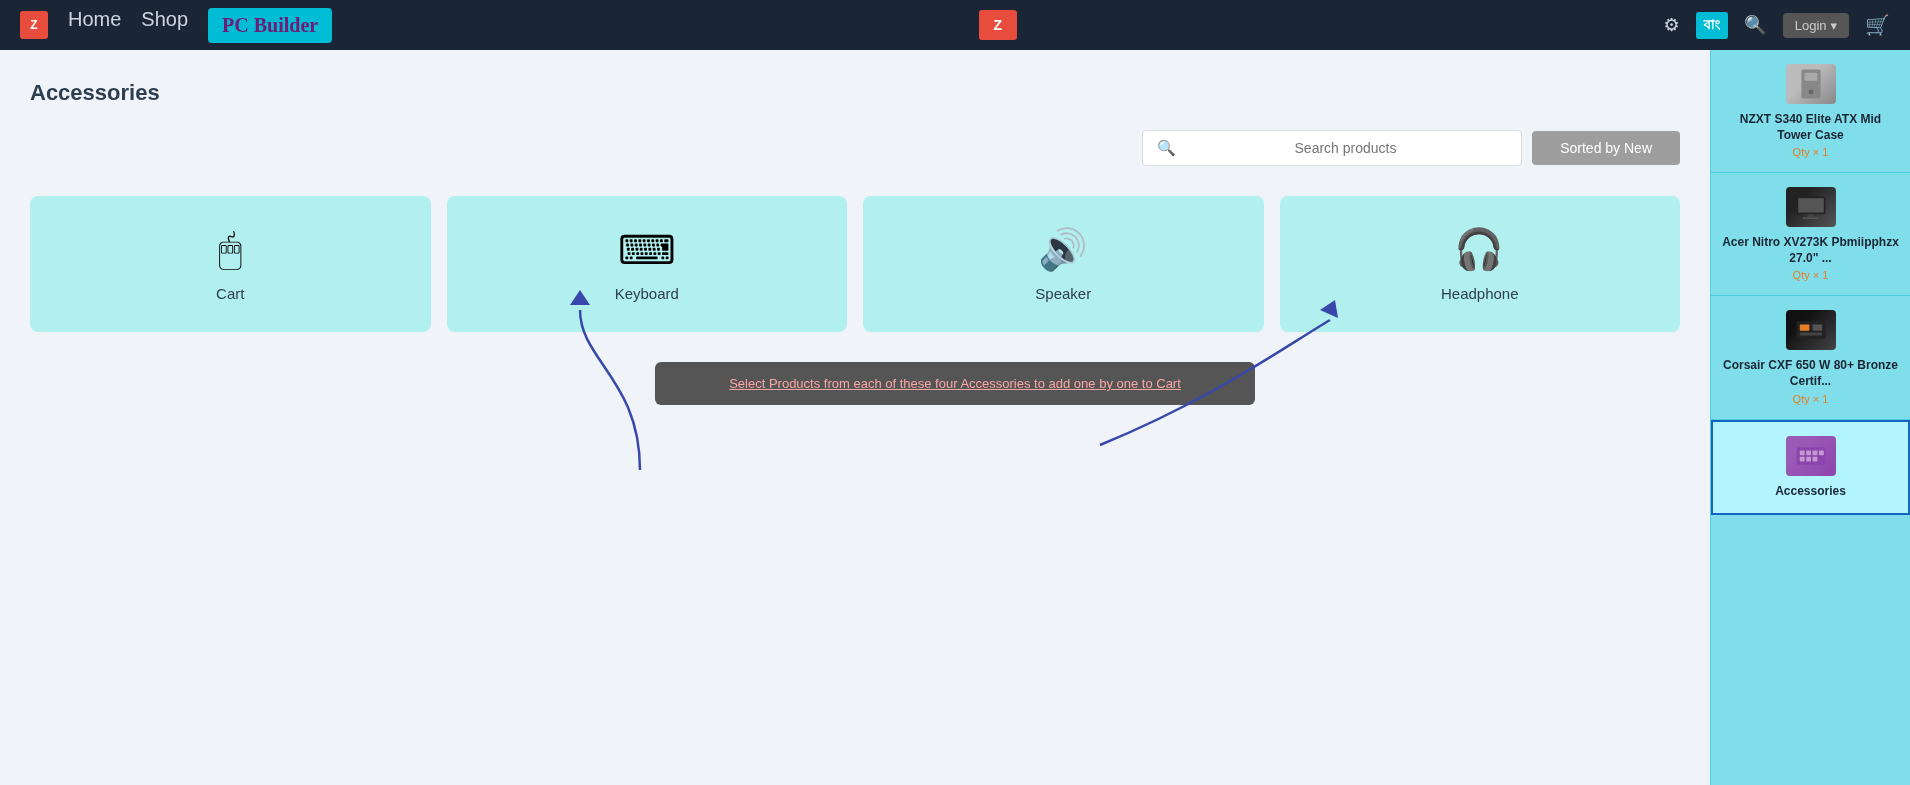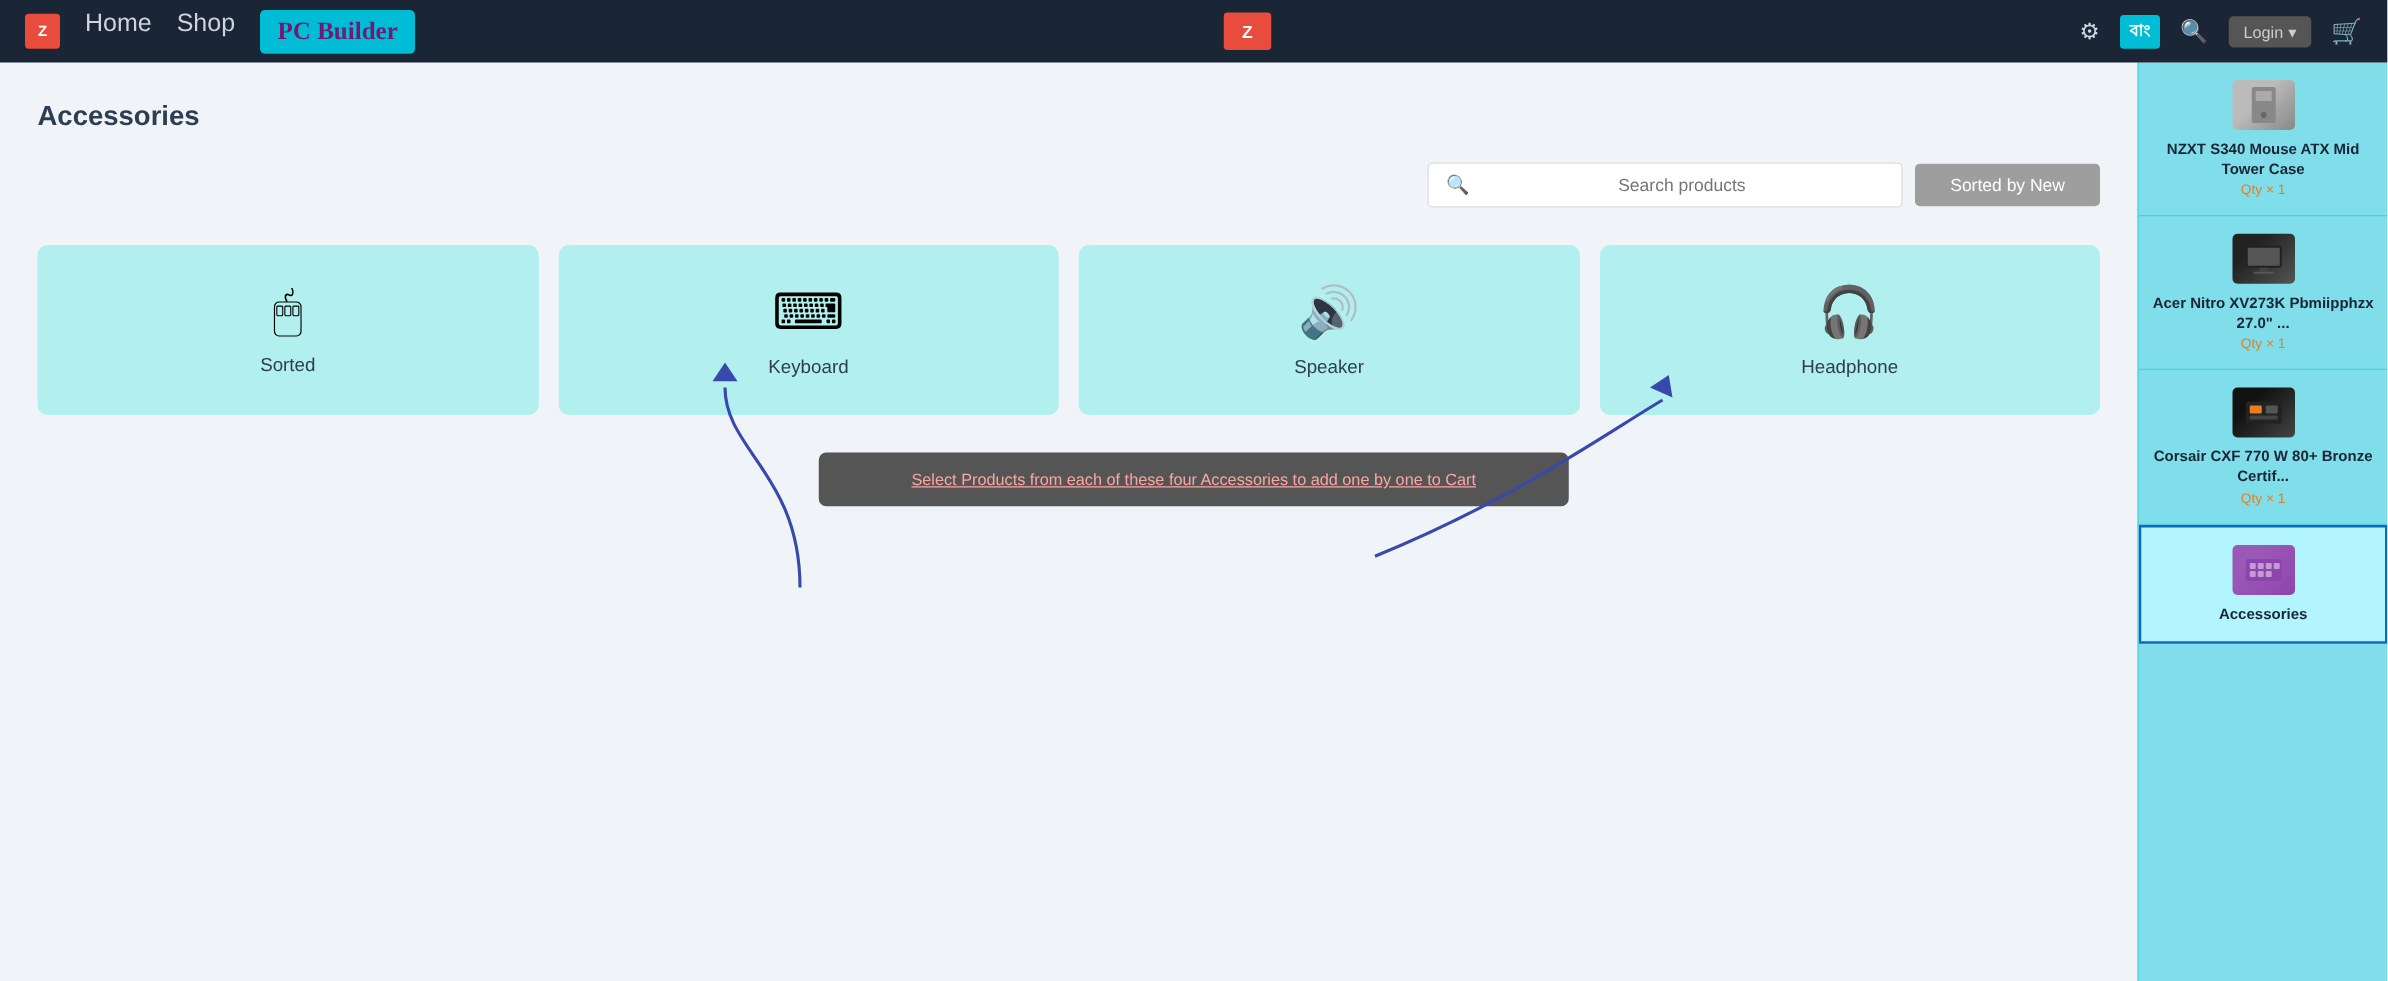--- a/index.html
+++ b/index.html
@@ -216,21 +216,21 @@
         <span class="search-box-icon">🔍</span>
         <input class="search-input" type="text" placeholder="Search products" style="">
       </div>
       <button class="sort-btn">Sorted by New</button>
     </div>
 
 
     <div class="category-grid">
       <div class="category-card">
         <span class="category-icon">🖱</span>
-        <span class="category-name">Sorted</span>
+        <span class="category-name">Cart</span>
       </div>
       <div class="category-card">
         <span class="category-icon">⌨</span>
         <span class="category-name">Keyboard</span>
       </div>
       <div class="category-card">
         <span class="category-icon">🔊</span>
         <span class="category-name">Speaker</span>
       </div>
       <div class="category-card">
@@ -256,21 +256,21 @@
   <div class="sidebar">
 
     <div class="sidebar-item">
       <div class="sidebar-item-img img-tower">
         <svg viewBox="0 0 32 40" fill="none" xmlns="http://www.w3.org/2000/svg">
           <rect x="4" y="2" width="24" height="36" rx="2" fill="#888"></rect>
           <rect x="8" y="6" width="16" height="10" rx="1" fill="#aaa"></rect>
           <circle cx="16" cy="30" r="3" fill="#666"></circle>
         </svg>
       </div>
-      <div class="sidebar-item-title">NZXT S340 Mouse ATX Mid Tower Case</div>
+      <div class="sidebar-item-title">NZXT S340 Elite ATX Mid Tower Case</div>
       <div class="sidebar-item-qty">Qty × 1</div>
     </div>
 
     <div class="sidebar-item">
       <div class="sidebar-item-img img-monitor">
         <svg viewBox="0 0 40 30" fill="none" xmlns="http://www.w3.org/2000/svg">
           <rect x="2" y="2" width="36" height="22" rx="2" fill="#222"></rect>
           <rect x="4" y="4" width="32" height="18" fill="#555"></rect>
           <rect x="16" y="24" width="8" height="4" fill="#444"></rect>
           <rect x="10" y="28" width="20" height="2" fill="#555"></rect>
@@ -282,21 +282,21 @@
 
     <div class="sidebar-item">
       <div class="sidebar-item-img img-psu">
         <svg viewBox="0 0 40 30" fill="none" xmlns="http://www.w3.org/2000/svg">
           <rect x="2" y="4" width="36" height="22" rx="2" fill="#222"></rect>
           <rect x="6" y="8" width="12" height="8" rx="1" fill="#e67e22"></rect>
           <rect x="22" y="8" width="12" height="8" rx="1" fill="#555"></rect>
           <rect x="6" y="18" width="28" height="4" rx="1" fill="#444"></rect>
         </svg>
       </div>
-      <div class="sidebar-item-title">Corsair CXF 770 W 80+ Bronze Certif...</div>
+      <div class="sidebar-item-title">Corsair CXF 650 W 80+ Bronze Certif...</div>
       <div class="sidebar-item-qty">Qty × 1</div>
     </div>
 
     <div class="sidebar-item active">
       <div class="sidebar-item-img img-accessories">
         <svg viewBox="0 0 40 30" fill="none" xmlns="http://www.w3.org/2000/svg">
           <rect x="2" y="4" width="36" height="22" rx="2" fill="#8e44ad"></rect>
           <rect x="6" y="8" width="6" height="6" rx="1" fill="#c39bd3"></rect>
           <rect x="14" y="8" width="6" height="6" rx="1" fill="#c39bd3"></rect>
           <rect x="22" y="8" width="6" height="6" rx="1" fill="#c39bd3"></rect>

